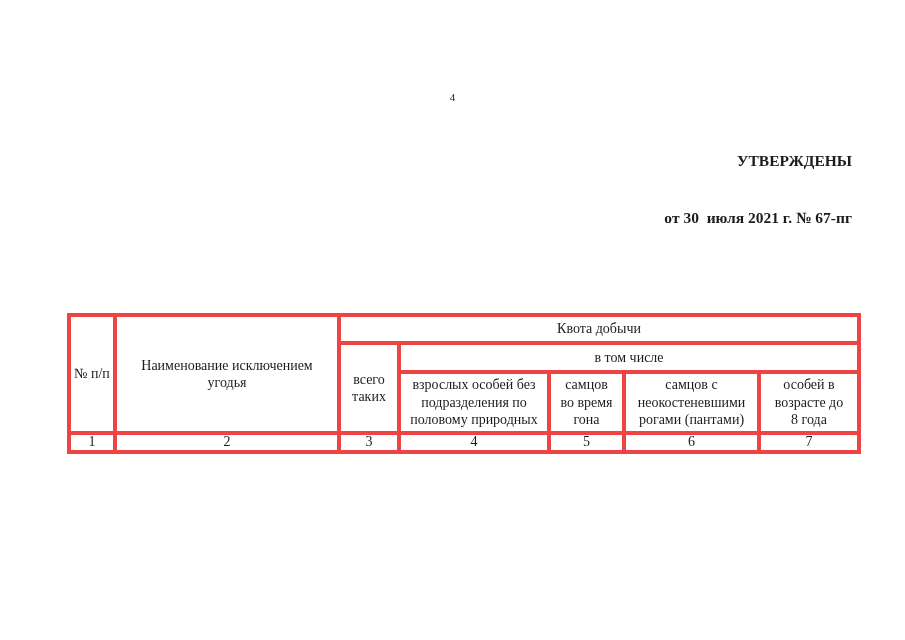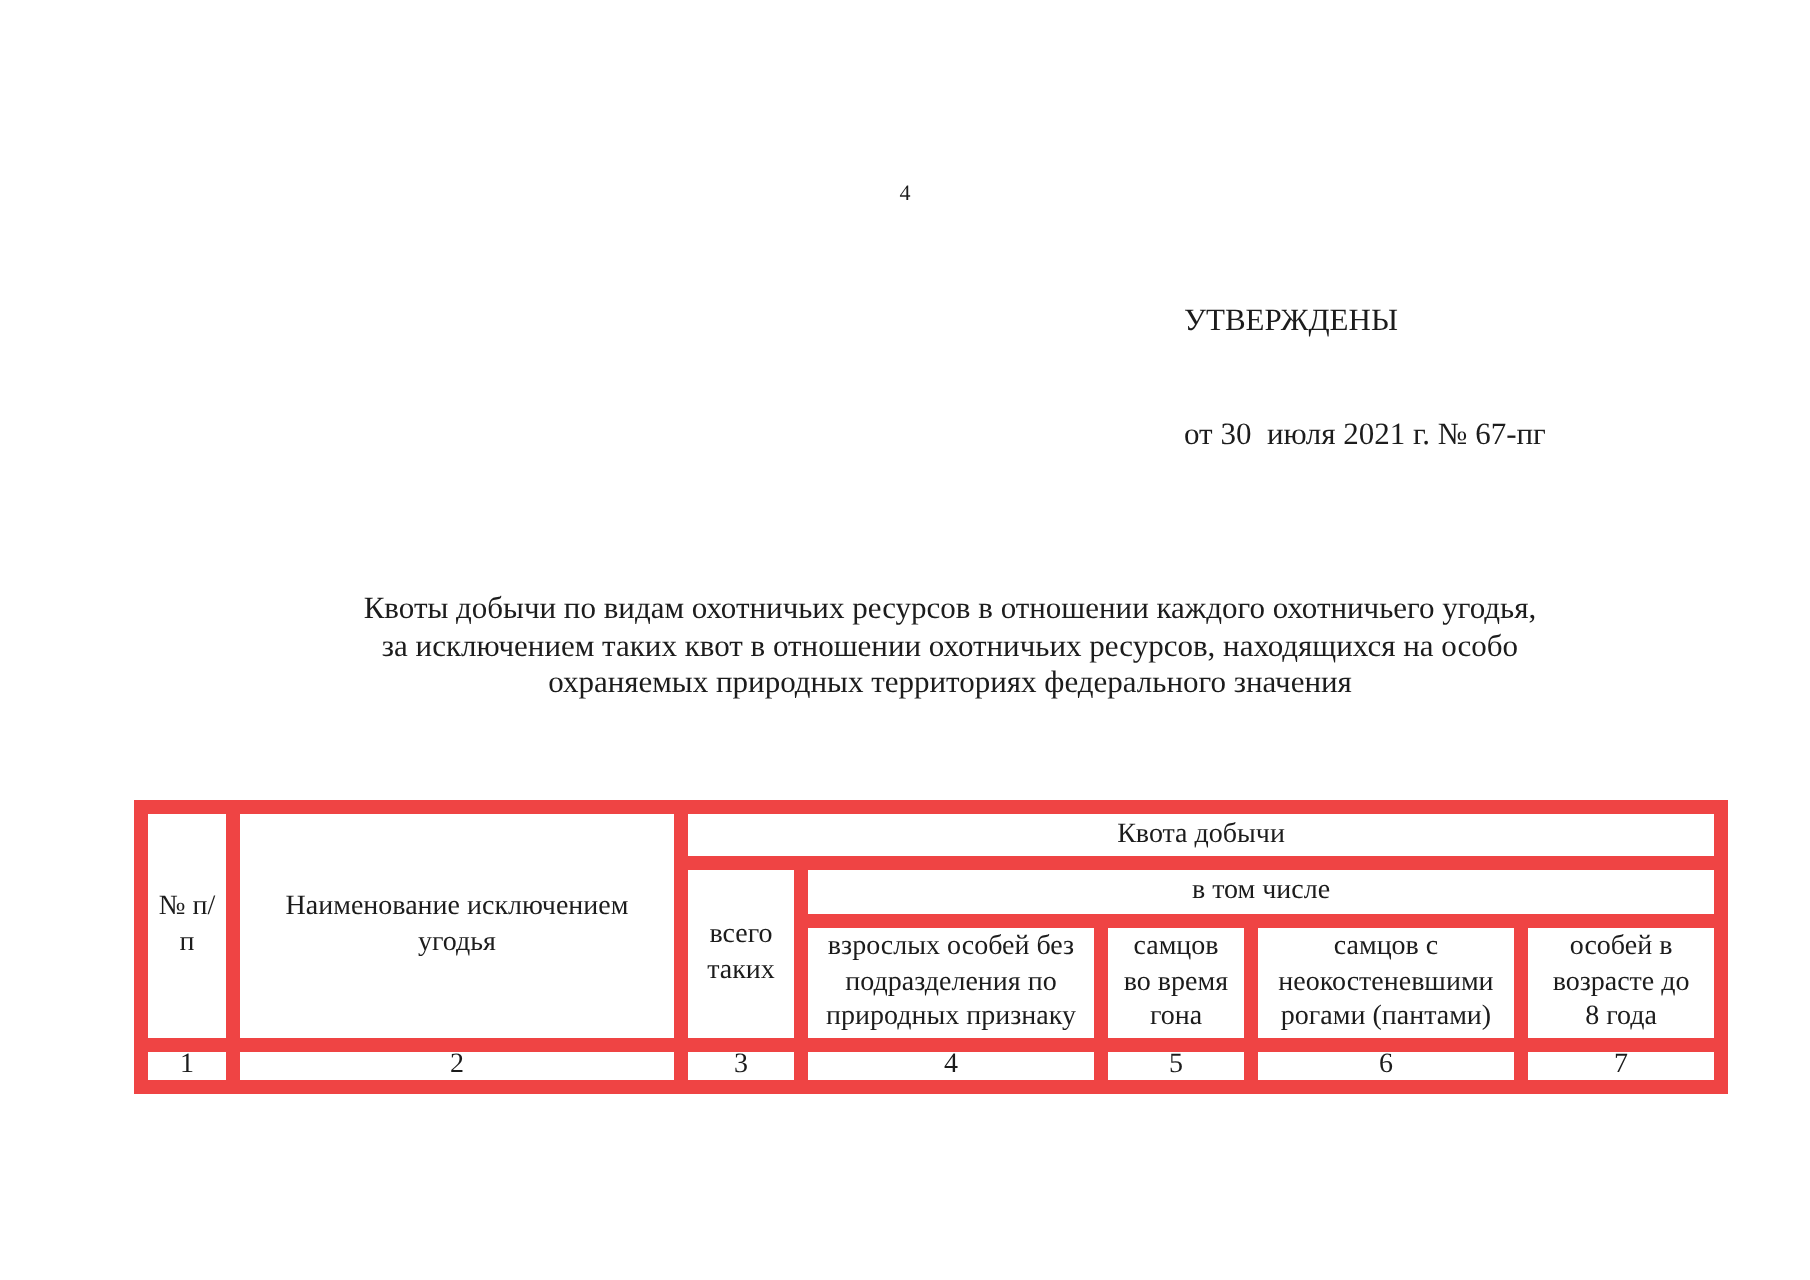--- a/index.html
+++ b/index.html
@@ -17,42 +17,43 @@
   }
   .page-number {
     padding-top: 91px;
     text-align: center;
     font-size: 11px;
     line-height: 13px;
   }
   .approval {
     width: 260px;
     margin: 9px 53px 0 auto;
-    text-align: left;
+    text-align: right;
     font-size: 15.5px;
     line-height: 19px;
     white-space: pre-wrap;
+    font-weight: bold;
   }
   .doc-title {
     margin-top: 31px;
     padding-left: 45px;
     text-align: center;
     font-size: 15.5px;
     line-height: 18.7px;
     white-space: pre-wrap;
   }
   table.quota {
     margin: 48px 0 0 67px;
     border-collapse: collapse;
     table-layout: fixed;
     width: 790px;
     border: 1.5px solid #434343;
   }
   table.quota td {
-    border: 7px solid #ef4444;
+    border: 4px solid #ef4444;
     text-align: center;
     vertical-align: middle;
     font-size: 14px;
     line-height: 1.25;
     padding: 1px 3px;
     white-space: pre-line;
     overflow: hidden;
   }
   td.quota-head { border-bottom: 2px solid #b2b2b2; }
   tr.r-quota   { height: 28px; }
@@ -66,23 +67,20 @@
 
 <div class="page">
 
   <div class="page-number">4</div>
 
   <div class="approval">
     <div>УТВЕРЖДЕНЫ</div>
     <div>от 30  июля 2021 г. № 67-пг</div>
   </div>
 
-  <div class="doc-title">Квоты добычи по видам охотничьих ресурсов в отношении каждого охотничьего угодья,
-за исключением таких квот в отношении охотничьих ресурсов, находящихся на особо
-охраняемых природных территориях федерального значения</div>
 
   <table class="quota">
     <colgroup>
       <col style="width:46px">
       <col style="width:224px">
       <col style="width:60px">
       <col style="width:150px">
       <col style="width:75px">
       <col style="width:135px">
       <col style="width:100px">
@@ -95,21 +93,21 @@
         <td colspan="5" class="quota-head">Квота добычи</td>
       </tr>
       <tr class="r-incl">
         <td rowspan="2">всего
 таких</td>
         <td colspan="4">в том числе</td>
       </tr>
       <tr class="r-detail">
         <td>взрослых особей без
 подразделения по
-природных признаку</td>
+половому природных</td>
         <td>самцов
 во время
 гона</td>
         <td>самцов с
 неокостеневшими
 рогами (пантами)</td>
         <td>особей в
 возрасте до
 8 года</td>
       </tr>

